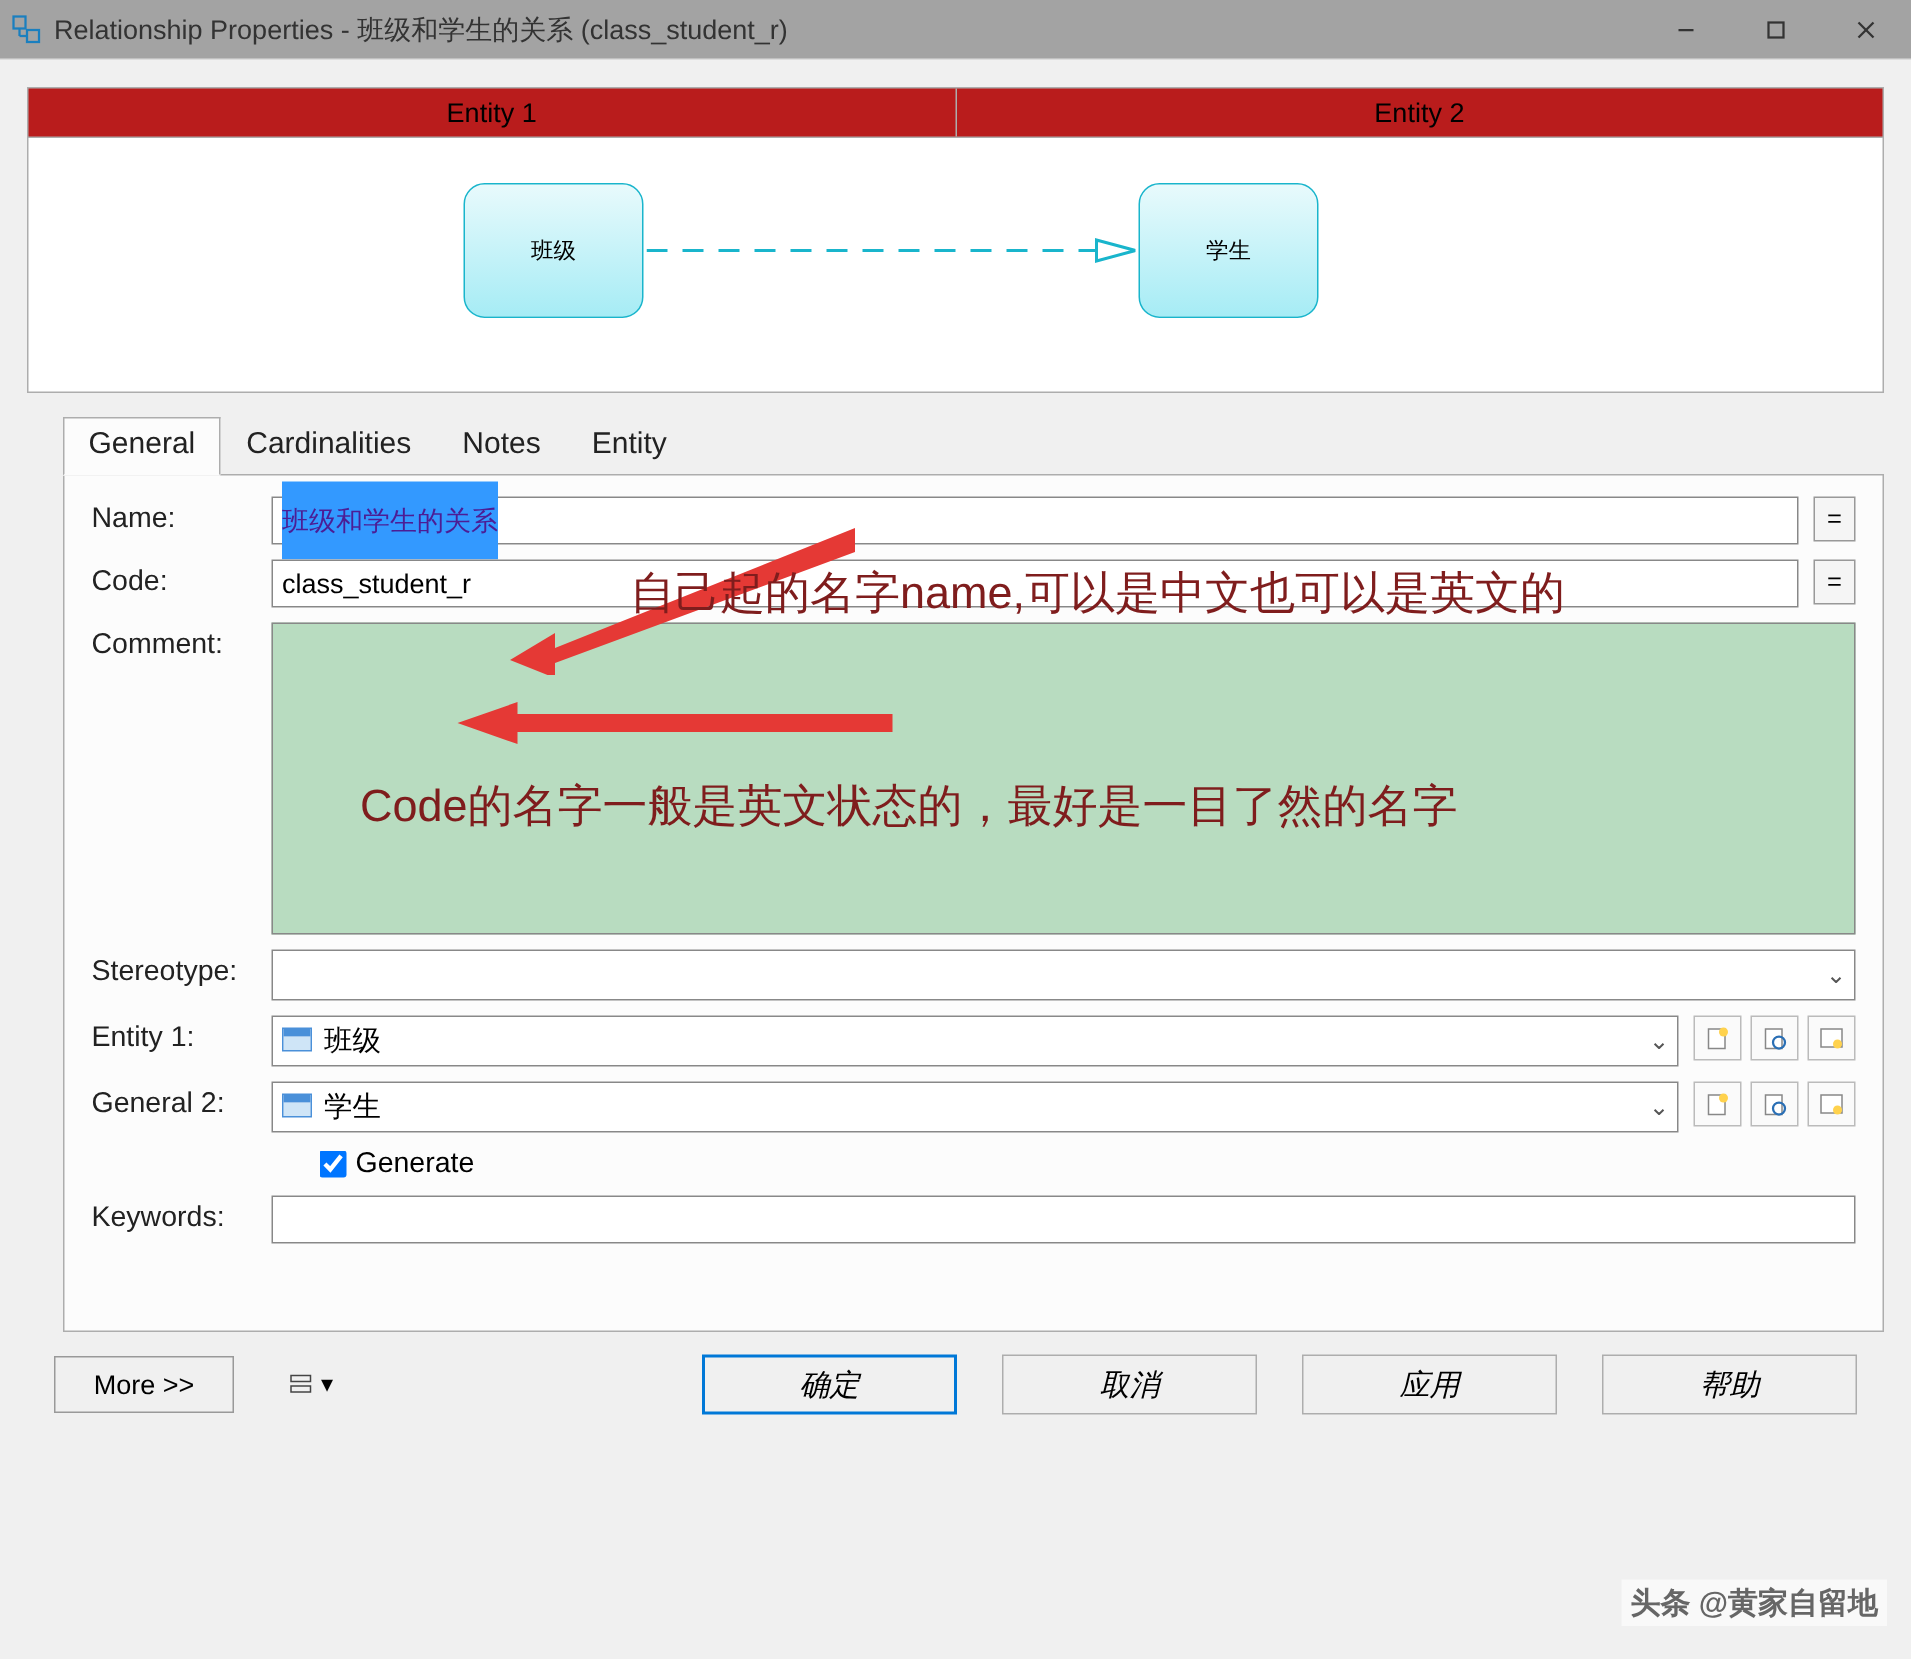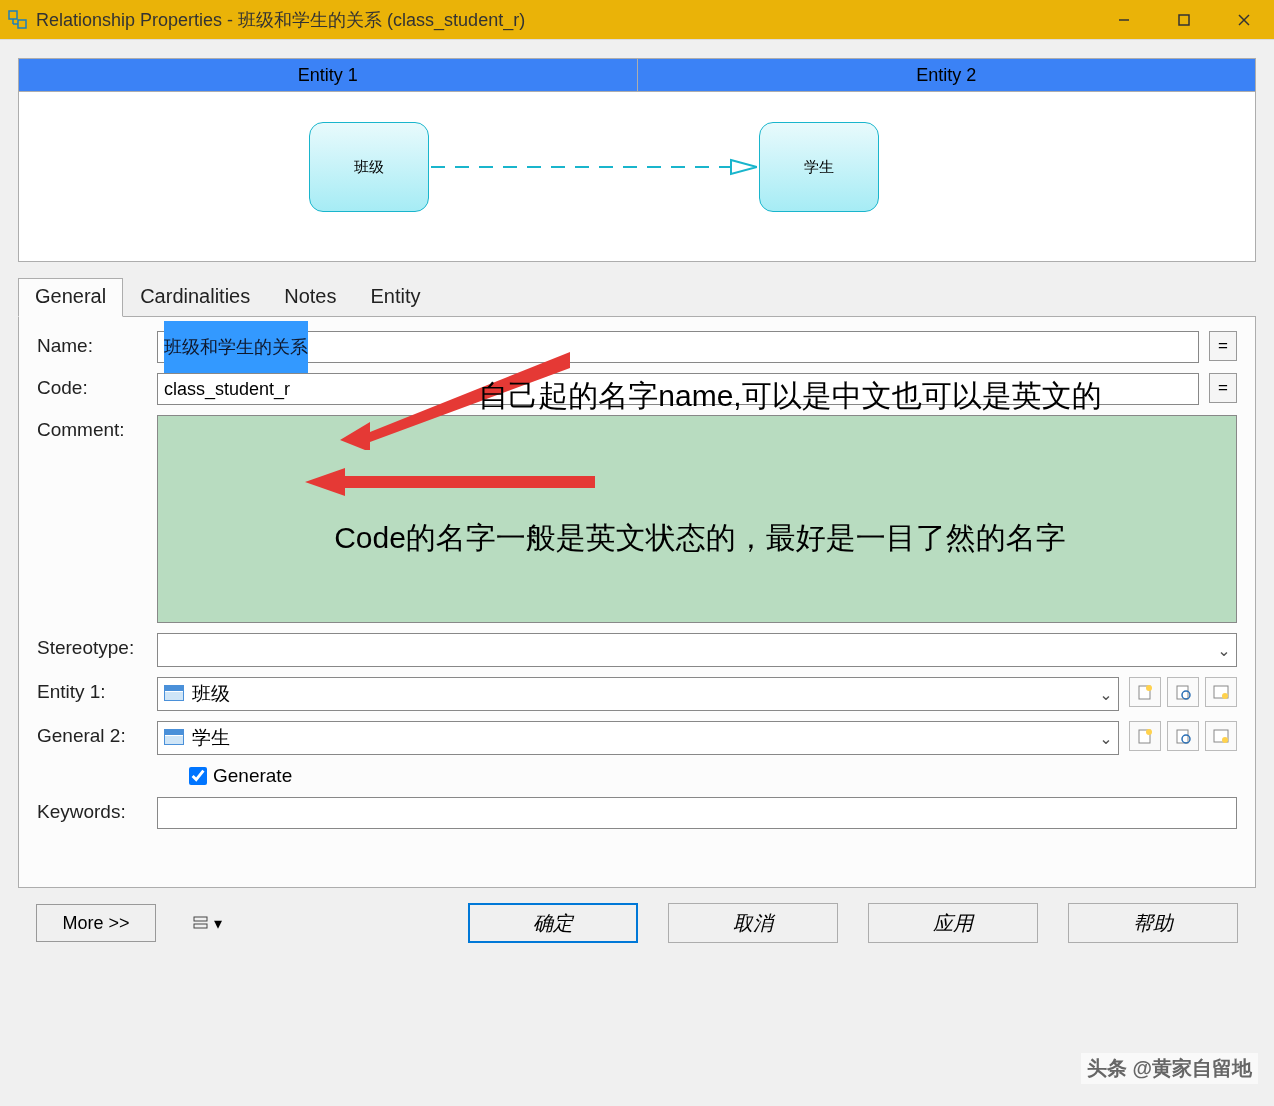--- a/index.html
+++ b/index.html
@@ -1,49 +1,49 @@
 <!DOCTYPE html>
 <html><head>
 <meta charset="utf-8">
 <style>
 * { box-sizing: border-box; margin: 0; padding: 0; font-family: "Segoe UI", "Microsoft YaHei", sans-serif; }
 body { background: #f0f0f0; width: 1274px; height: 1106px; overflow: hidden; }
 
 .window { width: 1274px; height: 1106px; background: #f0f0f0; display: flex; flex-direction: column; }
 
-.titlebar { height: 40px; display: flex; align-items: center; padding: 0 0 0 8px; background: #eab308; border-bottom: 1px solid #ddd; }
+.titlebar { height: 40px; display: flex; align-items: center; padding: 0 0 0 8px; background: #a3a3a3; border-bottom: 1px solid #ddd; }
 .titlebar-icon { width: 20px; height: 20px; margin-right: 8px; }
 .titlebar-title { font-size: 18px; color: #333; flex: 1; }
 .win-controls { display: flex; height: 100%; }
 .win-btn { width: 60px; display: flex; align-items: center; justify-content: center; color: #333; font-size: 16px; }
 
 .content { flex: 1; padding: 18px 18px 0 18px; background: #f0f0f0; display: flex; flex-direction: column; position: relative; }
 
-.entity-header-row { display: flex; height: 34px; border: 1px solid #adadad; background: #3b82f6; }
+.entity-header-row { display: flex; height: 34px; border: 1px solid #adadad; background: #b91c1c; }
 .entity-header-cell { flex: 1; display: flex; align-items: center; justify-content: center; font-size: 18px; border-right: 1px solid #adadad; }
 .entity-header-cell:last-child { border-right: none; }
 
 .diagram-box { height: 170px; border: 1px solid #adadad; border-top: none; background: #fff; position: relative; }
 .entity-shape { position: absolute; width: 120px; height: 90px; background: linear-gradient(#e8fafc, #a6ecf5); border: 1.5px solid #19b5cc; border-radius: 14px; display: flex; align-items: center; justify-content: center; font-size: 15px; }
 .entity-shape.left { left: 290px; top: 30px; }
 .entity-shape.right { left: 740px; top: 30px; }
 .rel-line { position: absolute; left: 412px; top: 74px; width: 326px; height: 2px; }
 .rel-line svg { width: 100%; height: 20px; position: absolute; top: -9px; }
 
-.tabs-container { margin-top: 16px; }
+.tabs-container { margin-top: 16px; margin-left: 24px; }
 .tab-row { display: flex; height: 38px; }
 .tab { padding: 6px 16px 0 16px; font-size: 20px; color: #222; border: 1px solid transparent; cursor: default; }
 .tab.active { background: #fcfcfc; border: 1px solid #adadad; border-bottom: 1px solid #fcfcfc; margin-bottom: -1px; }
 .tab-panel { border: 1px solid #adadad; background: #fcfcfc; padding: 14px 18px 18px 18px; min-height: 572px; }
 
 .form-row { display: flex; align-items: flex-start; margin-bottom: 10px; }
 .form-label { width: 120px; font-size: 19px; color: #222; padding-top: 4px; }
 .form-field { flex: 1; }
 .text-input { width: 100%; height: 32px; border: 1px solid #888; font-size: 18px; padding: 2px 6px; background: #fff; }
-.sel-text { background: #3399ff; color: #0f172a; padding: 14px 0; }
+.sel-text { background: #3399ff; color: #4c1d95; padding: 14px 0; }
 .eq-btn { width: 28px; height: 30px; border: 1px solid #999; background: #f5f5f5; margin-left: 10px; display: flex; align-items: center; justify-content: center; font-size: 17px; }
 .comment-box { width: 100%; height: 208px; border: 1px solid #888; background: #b8dcc0; }
 
 .combo { display: flex; align-items: center; border: 1px solid #888; height: 34px; background: #fff; flex: 1; }
 .combo-icon { width: 22px; height: 18px; margin: 0 6px; display: inline-flex; }
 .combo-text { flex: 1; font-size: 19px; }
 .combo-arrow { width: 24px; display: flex; align-items: center; justify-content: center; color: #555; }
 
 .side-btns { display: flex; gap: 6px; margin-left: 10px; }
 .icon-btn { width: 32px; height: 30px; border: 1px solid #bbb; background: #fafafa; display: flex; align-items: center; justify-content: center; }
@@ -55,21 +55,21 @@
 .footer { height: 70px; display: flex; align-items: center; padding: 0 18px 0 18px; gap: 30px; }
 .btn-more { width: 120px; height: 38px; border: 1px solid #999; background: #f0f0f0; font-size: 18px; }
 .footer-spacer { flex: 1; }
 .btn-dialog { width: 170px; height: 40px; border: 1px solid #adadad; background: #f0f0f0; font-size: 20px; font-style: italic; }
 .btn-dialog.primary { border: 2px solid #0078d7; }
 
 .dropdown-combo-btn { width: 42px; height: 36px; display: flex; align-items: center; justify-content: center; gap: 4px; }
 
 
 .arrow-overlay { position: absolute; pointer-events: none; z-index: 100; }
-.anno-text { position: absolute; color: #000000; font-size: 30px; line-height: 1.3; pointer-events: none; z-index: 101; text-align: center; }
+.anno-text { position: absolute; color: #7f1d1d; font-size: 30px; line-height: 1.3; pointer-events: none; z-index: 101; }
 
 .watermark { position: absolute; right: 16px; bottom: 22px; font-size: 20px; color: #666; background: rgba(255,255,255,0.6); padding: 2px 6px; font-weight: bold; }
 .tiny-table-icon { display:inline-block; width:20px; height:16px; border:1px solid #4a90d9; background:linear-gradient(#fff 40%, #cfe5f7 40%); position:relative; }
 .tiny-table-icon::before { content:''; position:absolute; top:0; left:0; right:0; height:5px; background:#4a90d9; }
 </style>
 </head>
 <body>
 
 <div class="window">
 

